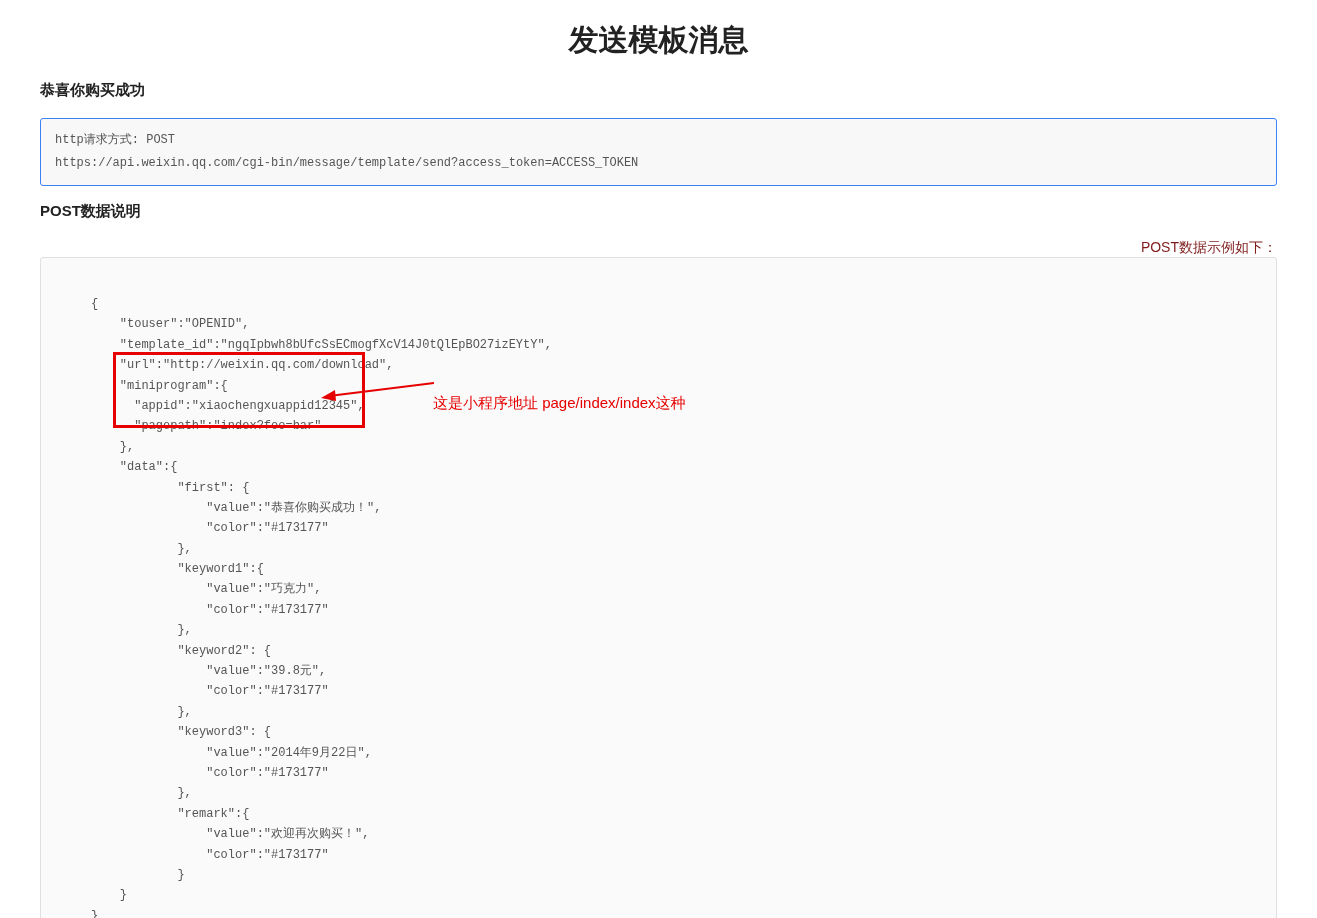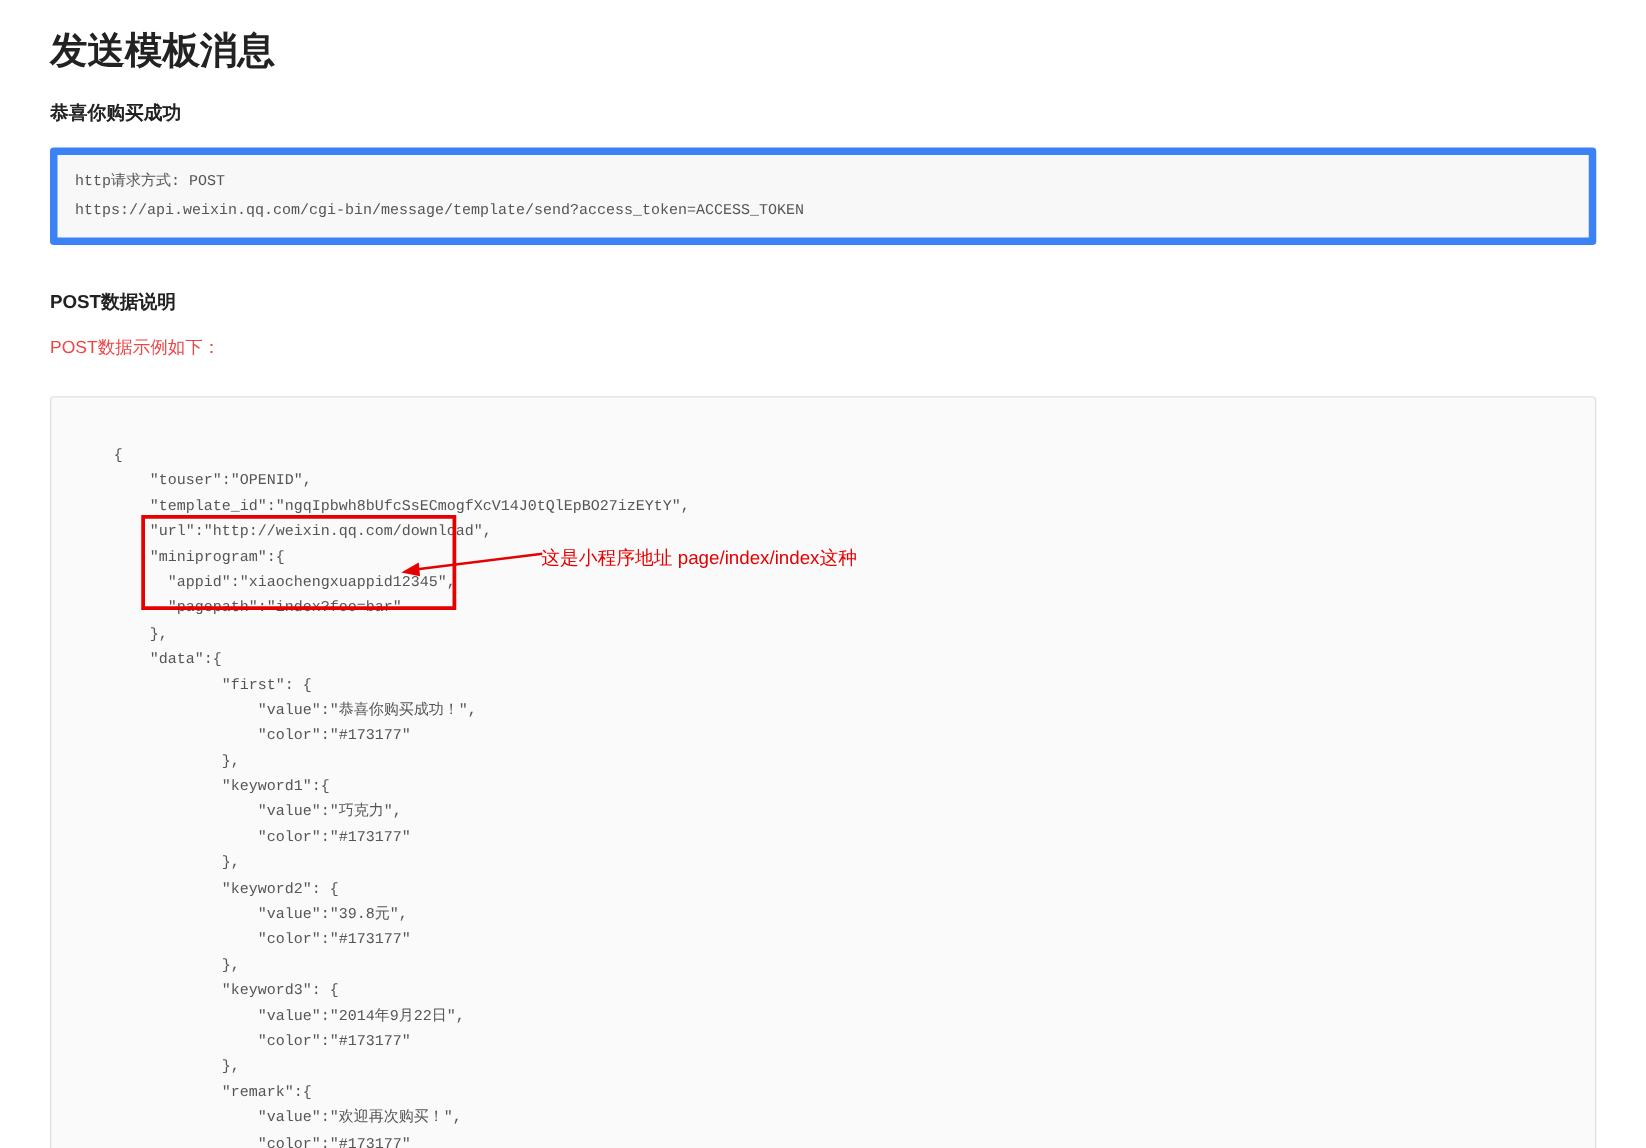--- a/index.html
+++ b/index.html
@@ -9,43 +9,44 @@
       width: 1317px;
       padding: 20px 40px 10px 40px;
       color: #333;
       position: relative;
     }
     h1.page-title {
       font-size: 30px;
       font-weight: 700;
       color: #222;
       margin-bottom: 20px;
+      text-align: center;
     }
     h3.subtitle {
       font-size: 15px;
       font-weight: 700;
       color: #222;
       margin-bottom: 18px;
     }
     .code-box-small {
-      border: 6px solid #3b82f6;
+      border: 1px solid #3b82f6;
       background: #f8f8f8;
       border-radius: 3px;
       padding: 10px 14px;
       line-height: 1.9;
       font-family: "Courier New", Consolas, monospace;
       font-size: 12px;
       color: #555;
       white-space: pre;
-      margin-bottom: 36px;
+      margin-bottom: 16px;
     }
     .body-text {
       font-size: 14px;
-      color: #ef4444;
-      margin-bottom: 30px;
+      color: #7f1d1d;
+      text-align: right;
     }
     .code-box-large {
       position: relative;
       border: 1px solid #e0e0e0;
       background: #fafafa;
       border-radius: 3px;
       padding: 16px 50px;
       font-family: "Courier New", Consolas, monospace;
       font-size: 12px;
       color: #555;
@@ -119,14 +120,14 @@
   
   <div class="highlight-rect" style="left:72px; top:94px; width:252px; height:76px;"></div>
 
   
   <svg class="annotation-arrow" style="left:280px; top:120px;" width="113" height="24">
     <line x1="113" y1="5" x2="8" y2="18" stroke="#e60000" stroke-width="2"></line>
     <polygon points="0,20 14,12 15,23" fill="#e60000"></polygon>
   </svg>
 
   
-  <div class="annotation-text" style="left:392px; top:116px;">这是小程序地址 page/index/index这种</div>
+  <div class="annotation-text" style="left:392px; top:132px;">这是小程序地址 page/index/index这种</div>
 </div>
 
 </body></html>

